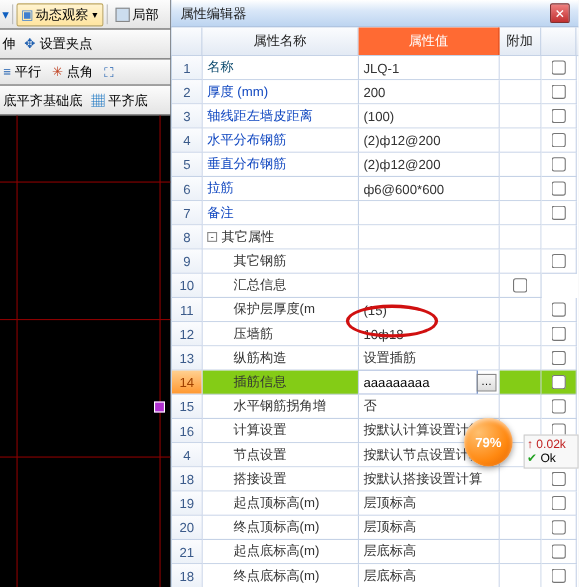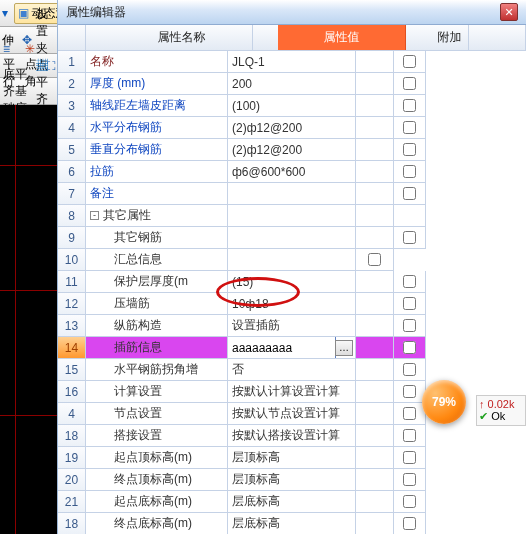--- a/index.html
+++ b/index.html
@@ -101,21 +101,20 @@
   width:18px;height:18px; background:linear-gradient(#f08080,#c03030);
   border:1px solid #803030; border-radius:2px;
   color:#fff; display:flex;align-items:center;justify-content:center;
   font-size:11px; cursor:pointer;
 }
 .grid-header {
   display: grid;
   grid-template-columns: 28px 142px 128px 38px 32px;
   background: linear-gradient(#fbfcfe,#e3eaf4);
   border-bottom: 1px solid #c5d2e6;
-  gap: 25px;
 }
 .grid-header > div {
   border-right: 1px solid #c5d2e6;
   text-align: center;
   padding: 4px 2px;
   font-size: 12px;
   color: #222;
 }
 .grid-header .hvalue {
   background: #ff6a33;
@@ -145,21 +144,21 @@
   background: linear-gradient(#fbfcfe,#ecf1f8);
   justify-content: center;
   color: #3a5a8a;
 }
 .row .pname { color:#1047c0; }
 .row .pname.indent { padding-left: 28px; color:#333; }
 .row .pname.group { color:#333; font-weight: normal; }
 .row .pval { color:#333; }
 .row .chk { justify-content:center; }
 .row .chk input { width:13px; height:13px; }
-.row.selected > div { background:#d946ef; color:#fff; }
+.row.selected > div { background:#84cc16; color:#fff; }
 .row.selected .rn { background: linear-gradient(#ffd090,#ff9830); color:#a04000;}
 .row.selected .pval {
   background:#fff; color:#000; padding:0;
 }
 .row.selected .pval input {
   width: calc(100% - 20px); height:100%; border:none;
   padding:2px 4px; font-size:12px; outline:1px solid #6080c0;
 }
 .row.selected .pval .ellipsis-btn {
   width:18px; height:16px; border:1px solid #888; background:linear-gradient(#f8f8f8,#ddd);
@@ -265,21 +264,21 @@
       <div>属性名称</div>
       <div class="hvalue">属性值</div>
       <div>附加</div>
       <div></div>
     </div>
 
     <div class="grid-body" id="grid-body" style="position:relative">
       <div class="ellipse-mark" style="left:158px; top:226px;"></div>
     <div class="row">
           <div class="rn">1</div>
-          <div class="pname" style="color: #7f1d1d; text-align: center;">
+          <div class="pname" style="color: #0c4a6e; text-align: center;">
             <span>名称</span>
           </div>
           <div class="pval">JLQ-1</div>
           <div class="chk"></div>
           <div class="chk">
             <input type="checkbox" style="">
           </div>
         </div>
         <div class="row">
           <div class="rn">2</div>

